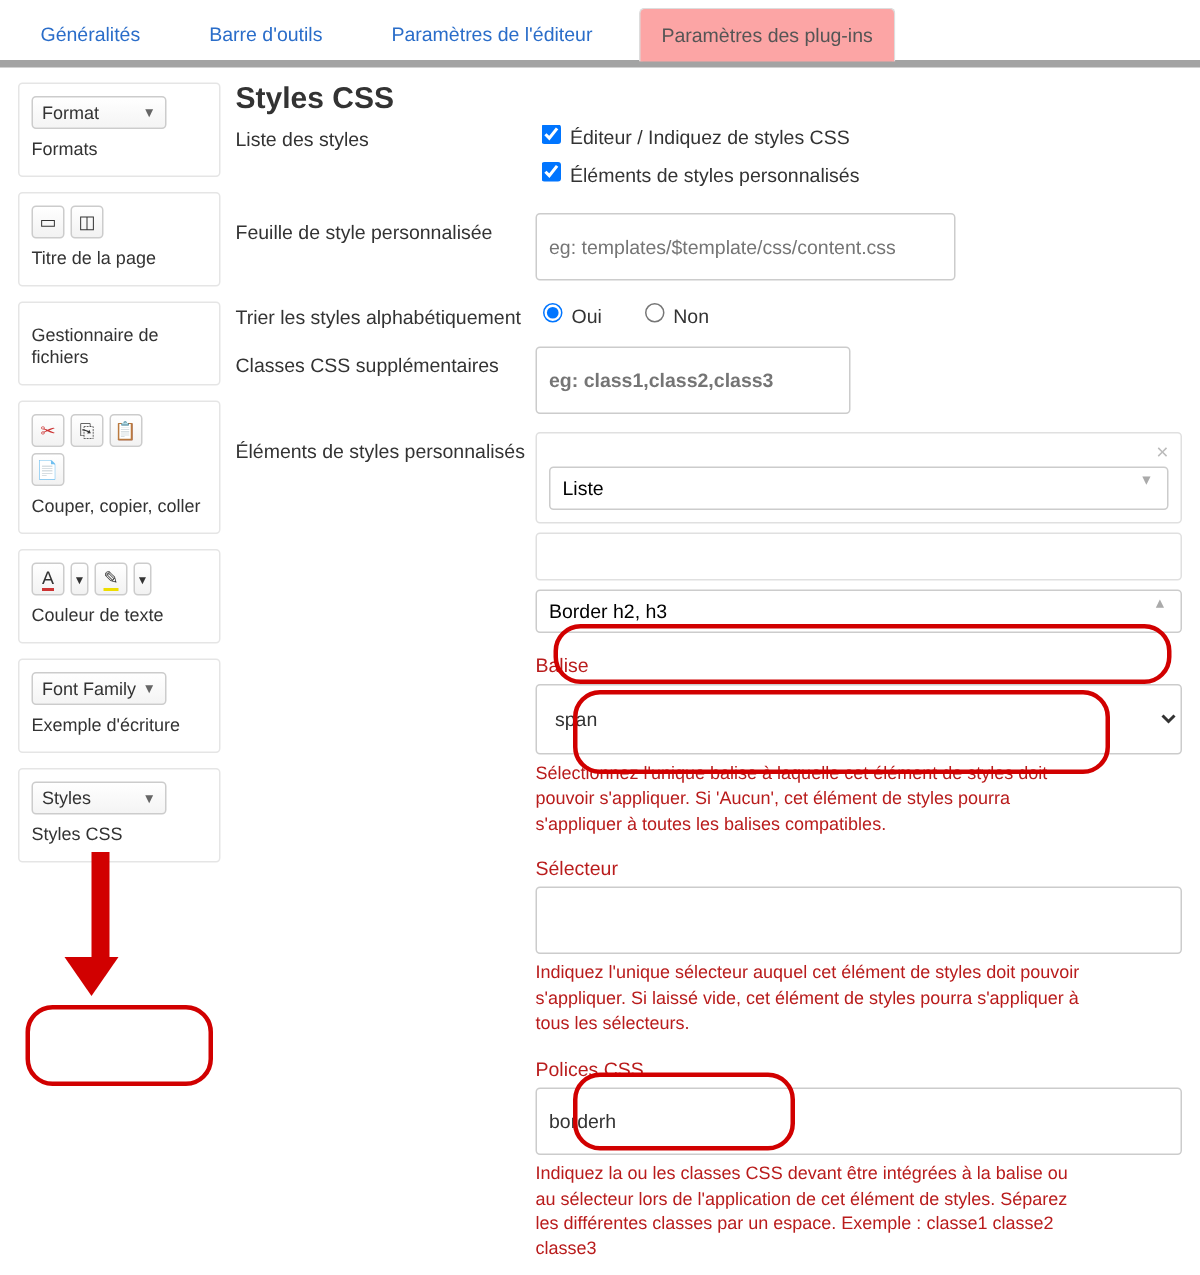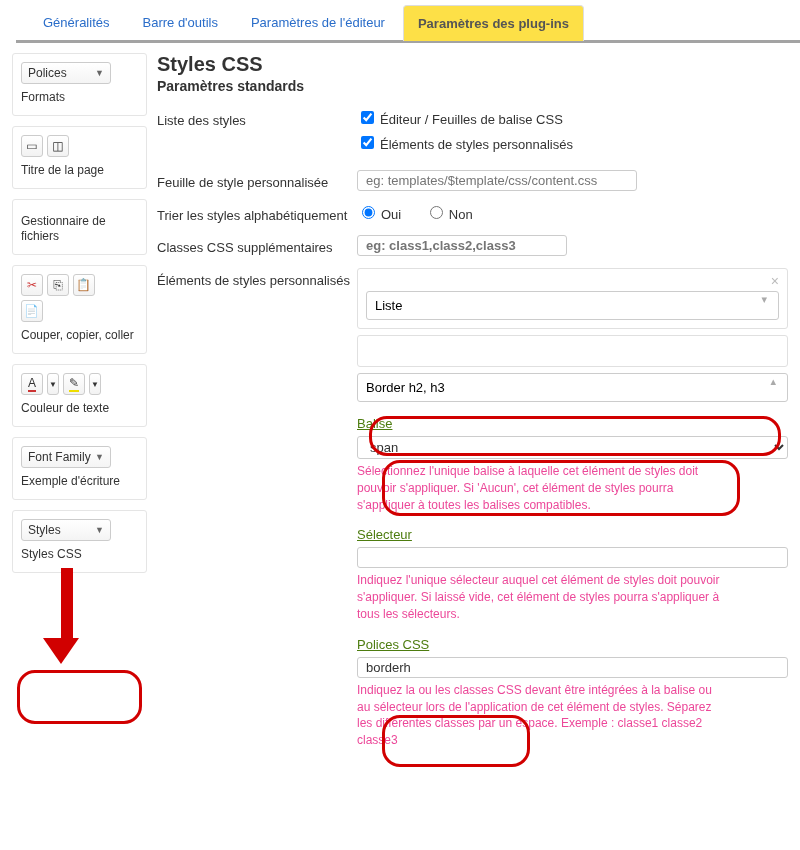--- a/index.html
+++ b/index.html
@@ -6,41 +6,39 @@
   body {
     margin: 0;
     font-family: Arial, Helvetica, sans-serif;
     font-size: 13px;
     color: #333;
     background: #fff;
     width: 800px;
   }
   .tabs {
     display: flex;
-    border-bottom: 3px solid #a3a3a3;
+    border-bottom: 5px solid #a3a3a3;
     padding: 4px 12px 0 12px;
-    gap: 3px;
+    gap: 16px;
     font-size: 13px;
-    margin-left: 16px;
   }
   .tab {
     padding: 10px 14px;
     border: 1px solid transparent;
     border-bottom: none;
     color: #2a6dc9;
     cursor: pointer;
     border-radius: 4px 4px 0 0;
   }
   .tab.active {
     border-color: #ddd;
-    background: #fde047;
+    background: #fca5a5;
     color: #555;
     position: relative;
     top: 1px;
-    font-weight: bold;
   }
   .main {
     display: flex;
     gap: 10px;
     padding: 10px 12px;
   }
   .sidebar { width: 135px; flex-shrink: 0; }
   .sbox {
     border: 1px solid #e5e5e5;
     border-radius: 3px;
@@ -79,21 +77,21 @@
   h2.title { font-size: 20px; font-weight: bold; margin: 0 0 2px; color: #333; }
   .subtitle { font-weight: bold; font-size: 14px; margin-bottom: 14px; color: #333; }
   .row { display: flex; margin-bottom: 12px; align-items: flex-start; }
   .row .lbl { width: 200px; flex-shrink: 0; color: #333; padding-top: 5px; font-size: 13px; }
   .row .val { flex: 1; }
   .chk { display:block; margin-bottom:6px; }
   .chk input { margin-right: 6px; }
   input[type=text].field, select.field {
     border: 1px solid #ccc;
     border-radius: 3px;
-    padding: 2px 8px;
+    padding: 14px 8px;
     font-size: 13px;
     color: #333;
     background: #fff;
   }
   .w280 { width: 280px; }
   .w210 { width: 210px; font-weight: bold; }
   .radio-group label { margin-right: 20px; }
   .radio-group input { margin-right: 6px; }
   .panel {
     border: 1px solid #e0e0e0;
@@ -108,22 +106,22 @@
   .wide-input {
     width: 100%;
     border: 1px solid #ccc;
     border-radius: 3px;
     padding: 6px 24px 6px 8px;
     font-size: 13px;
   }
   .chev {
     position: absolute; right: 12px; bottom: 14px; color: #aaa; font-size: 11px; pointer-events: none;
   }
-  .subgroup .glabel { color:#4d7c0f; margin-bottom:5px; margin-top:14px;text-decoration:underline; }
-  .help { color:#ec4899; font-size:12px; line-height:1.4; margin-top:4px; margin-bottom:12px; max-width:370px; }
+  .subgroup .glabel { color:#b91c1c; margin-bottom:5px; margin-top:14px; }
+  .help { color:#b91c1c; font-size:12px; line-height:1.4; margin-top:4px; margin-bottom:12px; max-width:370px; }
   .circ {
     position:absolute;
     border: 3px solid #d10000;
     border-radius: 18px;
     pointer-events:none;
   }
   .arrow {
     position:absolute;
     left: 55px; top: 568px;
     pointer-events:none;
@@ -146,21 +144,21 @@
   <div class="tab">Barre d'outils</div>
   <div class="tab">Paramètres de l'éditeur</div>
   <div class="tab active">Paramètres des plug-ins</div>
 </div>
 
 <div class="main">
   <div class="sidebar">
 
     <div class="sbox">
       <span class="sel">
-        <span>Polices</span>
+        <span>Format</span>
         <span class="caret">▼</span>
       </span>
       <div class="label">Formats</div>
     </div>
 
     <div class="sbox">
       <div class="iconrow">
         <span class="ibtn">▭</span>
         <span class="ibtn">◫</span>
       </div>
@@ -210,27 +208,26 @@
         <span>Styles</span>
         <span class="caret">▼</span>
       </span>
       <div class="label">Styles CSS</div>
     </div>
 
   </div>
 
   <div class="content">
     <h2 class="title">Styles CSS</h2>
-    <div class="subtitle">Paramètres standards</div>
 
     <div class="row">
       <div class="lbl">Liste des styles</div>
       <div class="val">
         <label class="chk">
-          <input type="checkbox" checked="" style=""><span>Éditeur / Feuilles de balise CSS</span>
+          <input type="checkbox" checked="" style=""><span>Éditeur / Indiquez de styles CSS</span>
         </label>
         <label class="chk">
           <input type="checkbox" checked="" style=""><span>Éléments de styles personnalisés</span>
         </label>
       </div>
     </div>
 
     <div class="row">
       <div class="lbl">Feuille de style personnalisée</div>
       <div class="val">

